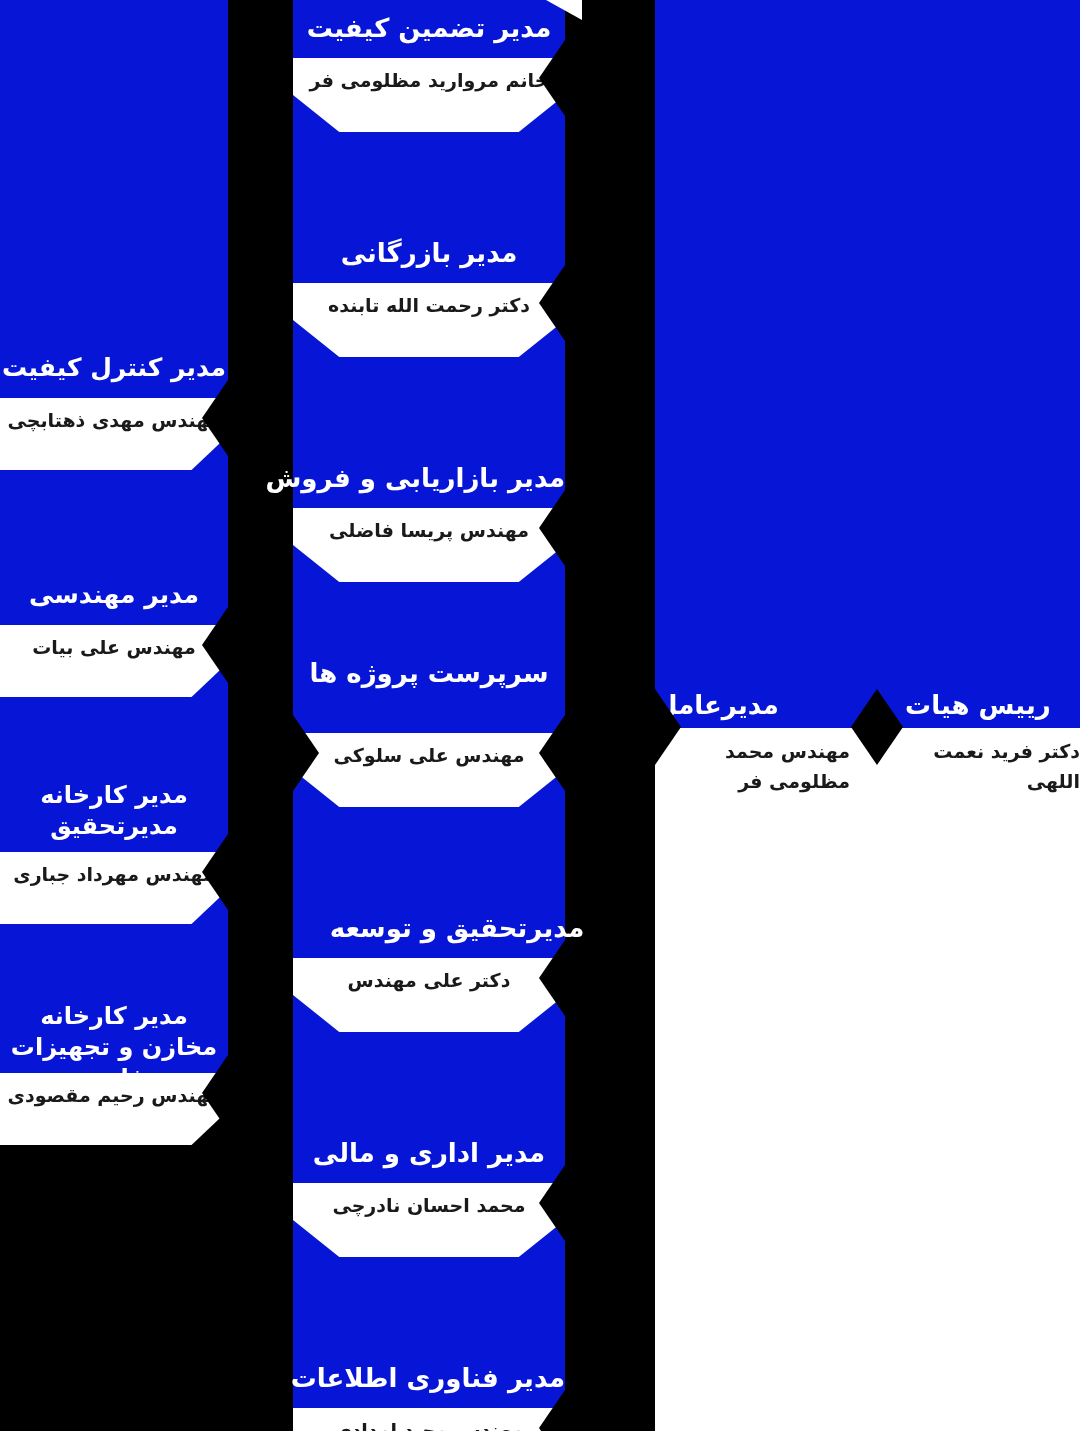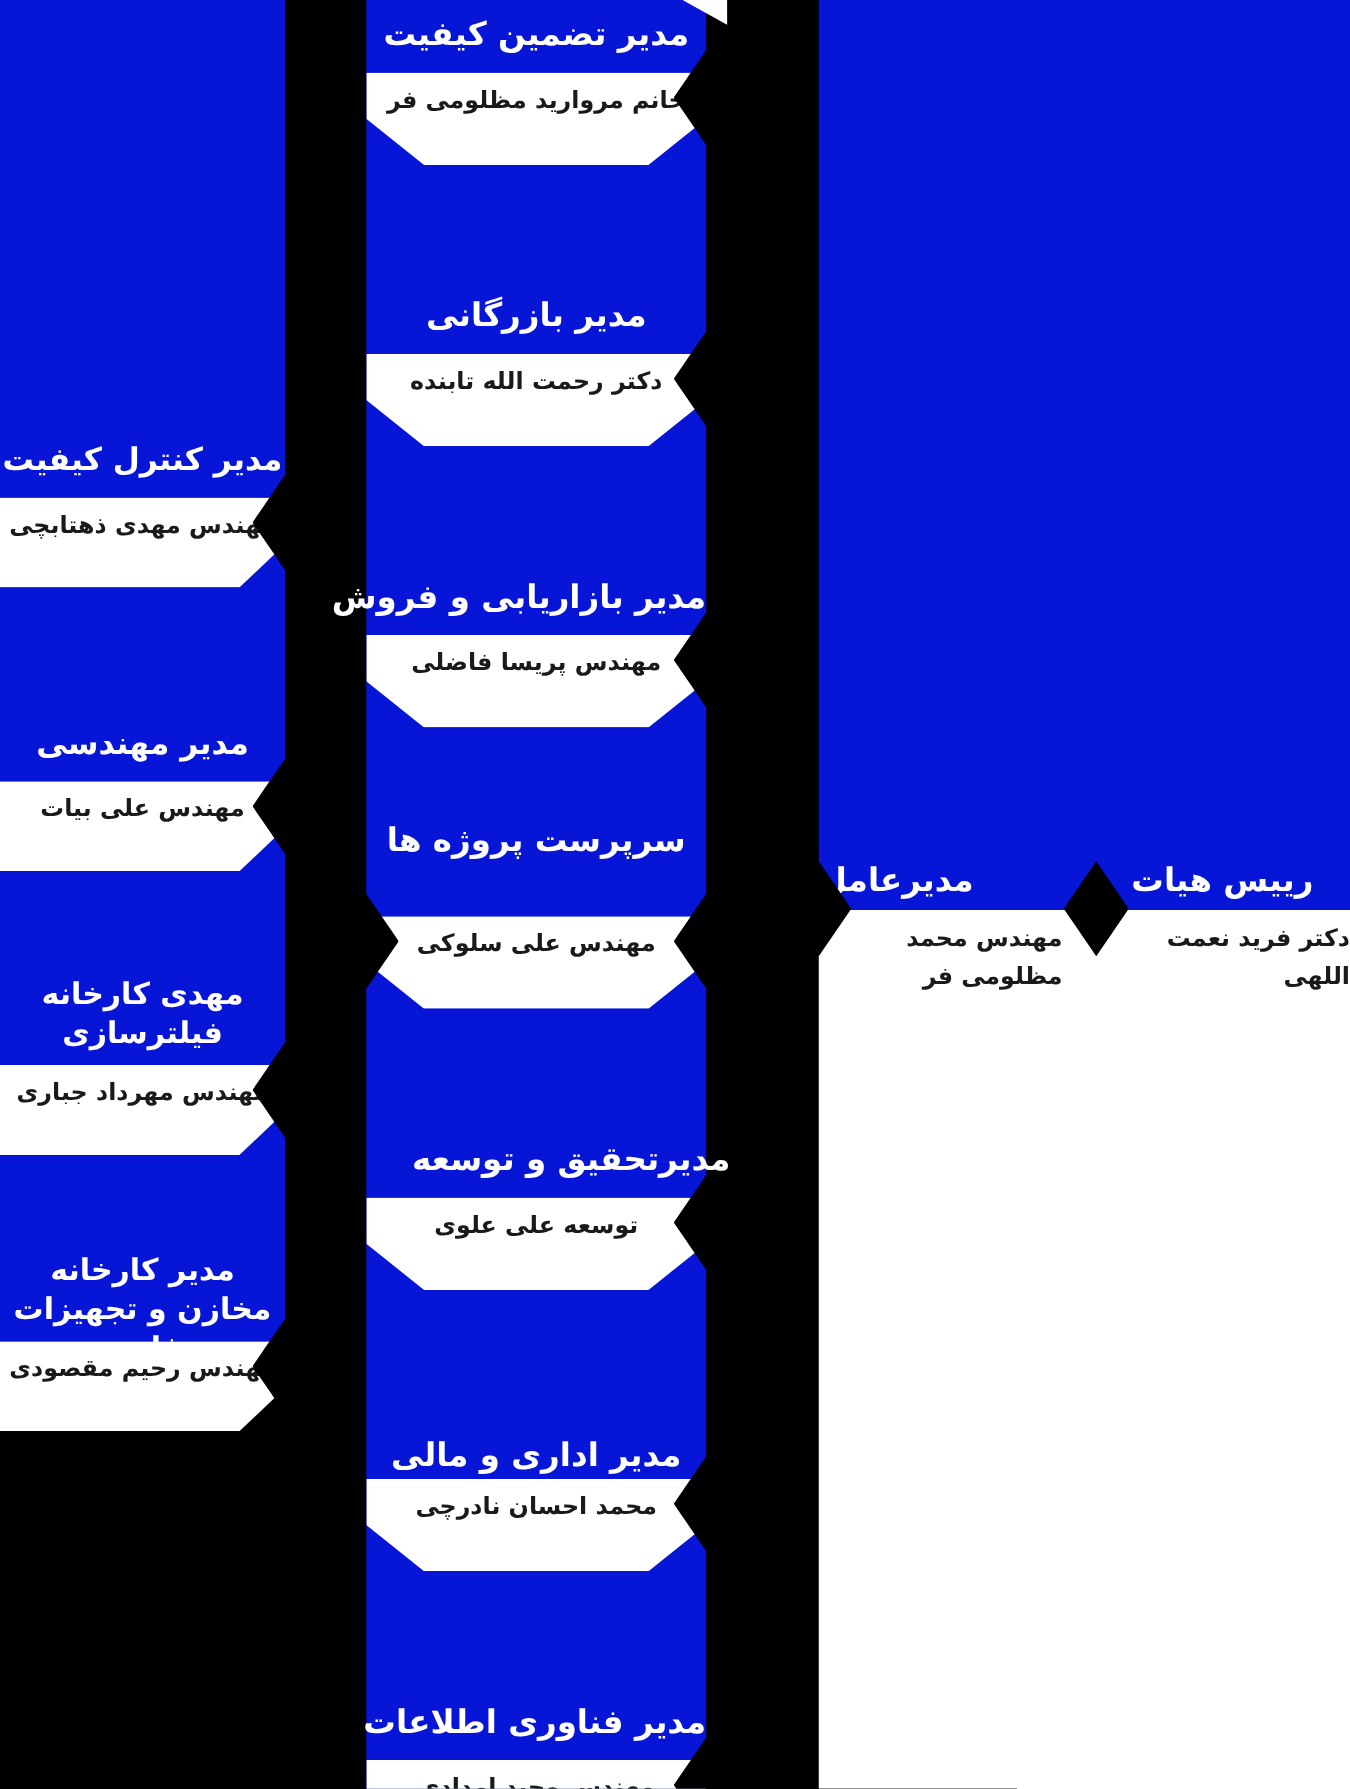--- a/index.html
+++ b/index.html
@@ -75,25 +75,25 @@
 
 <div class="node-title" style="left:293px;top:657px;width:272px;">سرپرست پروژه ها</div>
 <div class="banner mid" style="left:293px;top:733px;width:272px;height:74px;">
   <span class="node-name">مهندس علی سلوکی</span>
 </div>
 <div class="diamond" style="left:539px;top:715px;"></div>
 <div class="diamond" style="left:267px;top:715px;"></div>
 
 <div class="node-title" style="left:293px;top:912px;width:272px;padding-left:28px;">مدیرتحقیق و توسعه</div>
 <div class="banner mid" style="left:293px;top:958px;width:272px;height:74px;">
-  <span class="node-name">توسعه علی علوی</span>
+  <span class="node-name">دکتر علی مهندس</span>
 </div>
 <div class="diamond" style="left:539px;top:940px;"></div>
 
-<div class="node-title" style="left:293px;top:1137px;width:272px;margin-top:12px;">مدیر اداری و مالی</div>
+<div class="node-title" style="left:293px;top:1137px;width:272px;">مدیر اداری و مالی</div>
 <div class="banner mid" style="left:293px;top:1183px;width:272px;height:74px;">
   <span class="node-name">محمد احسان نادرچی</span>
 </div>
 <div class="diamond" style="left:539px;top:1165px;"></div>
 
 <div class="node-title" style="left:293px;top:1362px;width:272px;">مدیر فناوری اطلاعات</div>
 <div class="banner mid" style="left:293px;top:1408px;width:272px;height:74px;">
   <span class="node-name">مهندس وحید امدادی</span>
 </div>
 <div class="diamond" style="left:539px;top:1390px;"></div>
@@ -105,21 +105,21 @@
   <span class="node-name">مهندس مهدی ذهتابچی</span>
 </div>
 <div class="diamond" style="left:202px;top:380px;"></div>
 
 <div class="node-title lefts" style="left:0;top:579px;width:228px;">مدیر مهندسی</div>
 <div class="banner left" style="left:0;top:625px;width:228px;height:72px;">
   <span class="node-name">مهندس علی بیات</span>
 </div>
 <div class="diamond" style="left:202px;top:607px;"></div>
 
-<div class="node-title two-line" style="left:10px;top:780px;width:208px;">مهدی کارخانه فیلترسازی</div>
+<div class="node-title two-line" style="left:10px;top:780px;width:208px;">مدیر کارخانه مدیرتحقیق</div>
 <div class="banner left" style="left:0;top:852px;width:228px;height:72px;">
   <span class="node-name">مهندس مهرداد جباری</span>
 </div>
 <div class="diamond" style="left:202px;top:834px;"></div>
 
 <div class="node-title two-line" style="left:10px;top:1001px;width:208px;">مدیر کارخانه مخازن و تجهیزات فلزی</div>
 <div class="banner left" style="left:0;top:1073px;width:228px;height:72px;">
   <span class="node-name">مهندس رحیم مقصودی</span>
 </div>
 <div class="diamond" style="left:202px;top:1055px;"></div>

